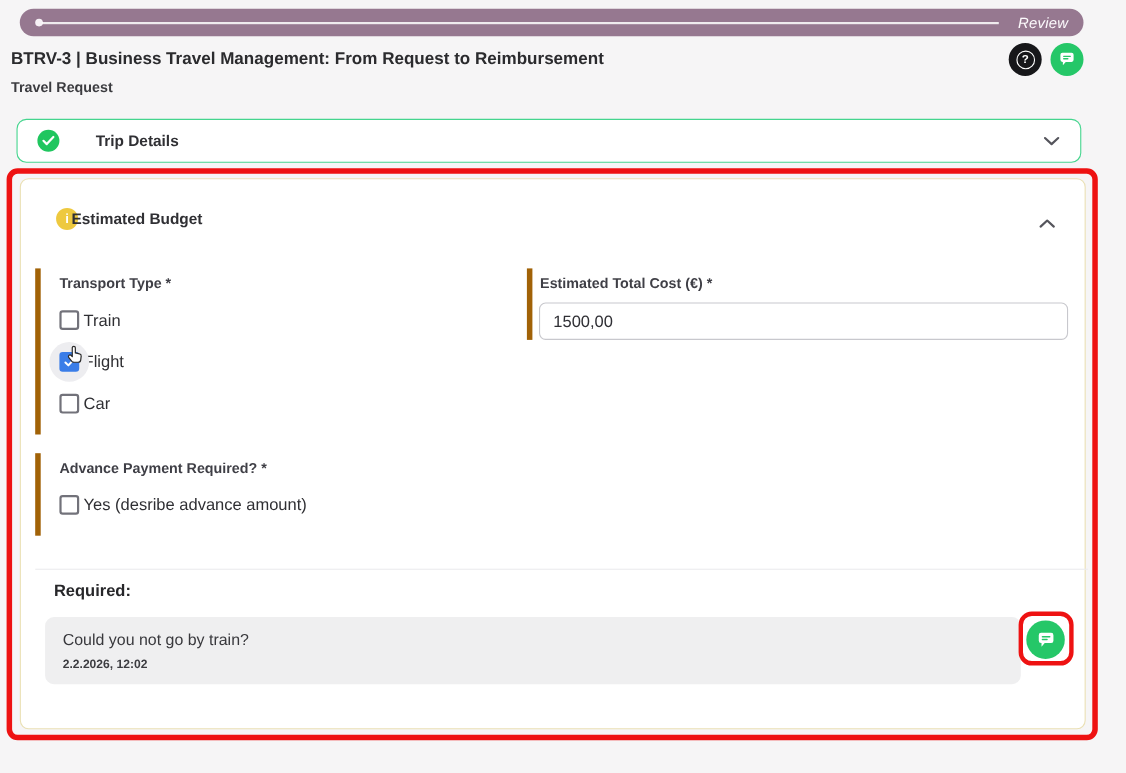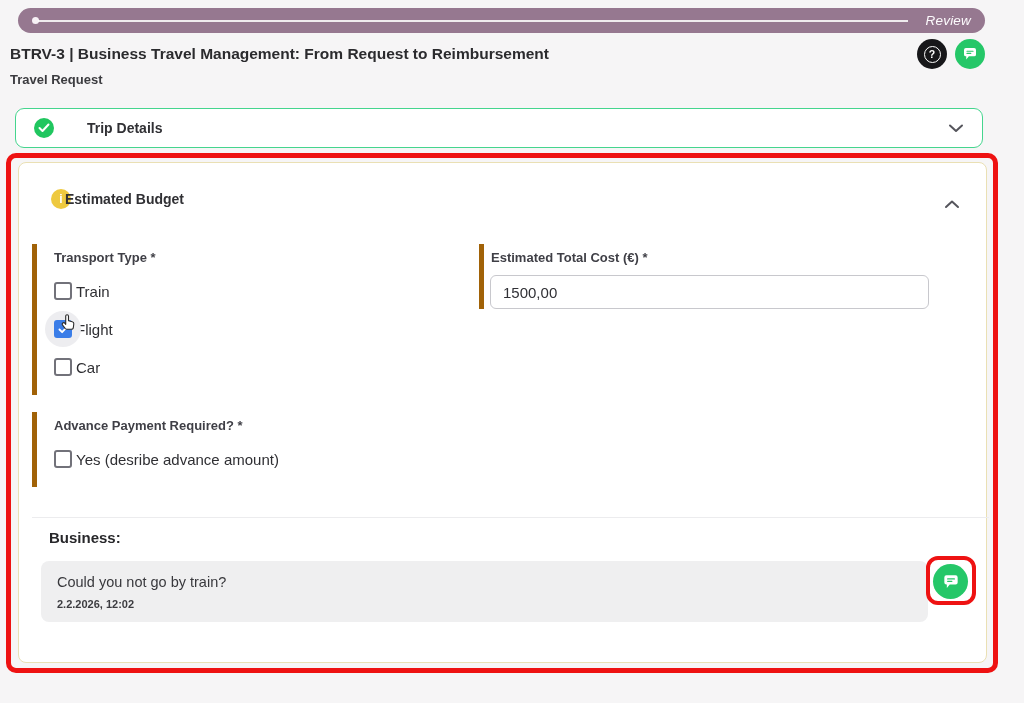--- a/index.html
+++ b/index.html
@@ -65,21 +65,21 @@
   .fg-cost .field-label { margin-bottom: 10px; margin-left: 1px; }
 
   .opt { display: flex; align-items: center; gap: 4px; height: 20px; margin-bottom: 18px; position: relative; cursor: pointer; }
   .cb { width: 18px; height: 18px; border: 2px solid #72727a; border-radius: 3px; background: #fff; flex: none; position: relative; z-index: 1; display:flex; align-items:center; justify-content:center; }
   .cb.checked { background: #3a7de8; border-color: #3a7de8; }
   .opt-label { font-size: 15px; color: #2f2f33; }
   .halo { position: absolute; left: -9px; top: -8px; width: 36px; height: 36px; border-radius: 50%; background: #ededf0; z-index: 0; }
   .cursor-hand { position: absolute; left: 4px; top: -7px; z-index: 2; pointer-events: none; }
 
   .text-input {
-    width: 439px; height: 34px; border: 1px solid #c8c8cd; border-radius: 6px;
+    width: 481px; height: 34px; border: 1px solid #c8c8cd; border-radius: 6px;
     font-family: "Liberation Sans", "DejaVu Sans", sans-serif;
     font-size: 15px; color: #303035; padding: 0 12px; background: #fff; outline: none;
   }
 
   .separator { position: absolute; left: 13px; top: 354px; width: 957px; height: 1px; background: #ececee; }
 
   
   .comments-heading { position: absolute; left: 30px; top: 366px; font-size: 15px; font-weight: 600; color: #27272a; }
   .comment-box {
     position: absolute; left: 22px; top: 398px; width: 887px; height: 61px;
@@ -181,21 +181,21 @@
     <div class="field-group fg-advance">
       <div class="field-label">Advance Payment Required? *</div>
       <div class="opt">
         <span class="cb"></span>
         <span class="opt-label">Yes (desribe advance amount)</span>
       </div>
     </div>
 
     <div class="separator"></div>
 
-    <div class="comments-heading">Business:</div>
+    <div class="comments-heading">Required:</div>
     <div class="comment-box">
       <div class="comment-text">Could you not go by train?</div>
       <div class="comment-time">2.2.2026, 12:02</div>
     </div>
     <button class="comment-chat-btn">
       <span style="display:flex;">
         <svg width="20" height="20" viewBox="0 0 24 24">
           <path d="M4 6.5 A2.5 2.5 0 0 1 6.5 4 h11 A2.5 2.5 0 0 1 20 6.5 v6 A2.5 2.5 0 0 1 17.5 15 H10.5 l-3.5 4.2 v-4.2 H6.5 A2.5 2.5 0 0 1 4 12.5 z" fill="#fff"></path>
           <line x1="8" y1="8.3" x2="16" y2="8.3" stroke="#25c768" stroke-width="1.6" stroke-linecap="round"></line>
           <line x1="8" y1="11.2" x2="13" y2="11.2" stroke="#25c768" stroke-width="1.6" stroke-linecap="round"></line>

